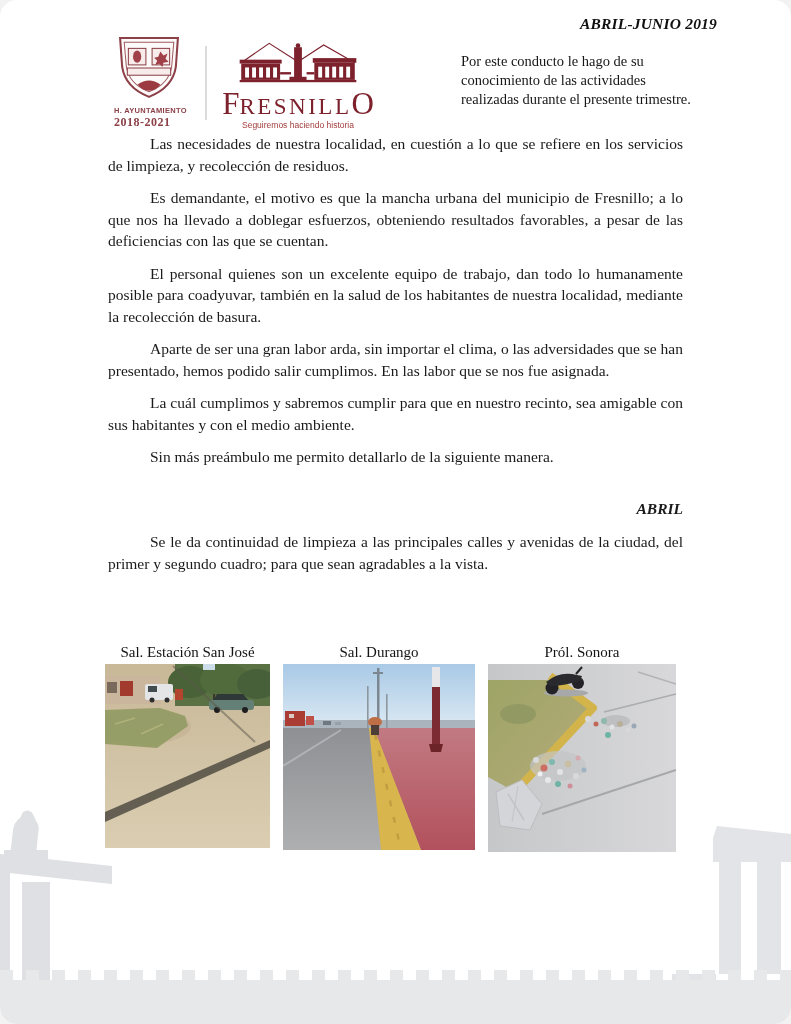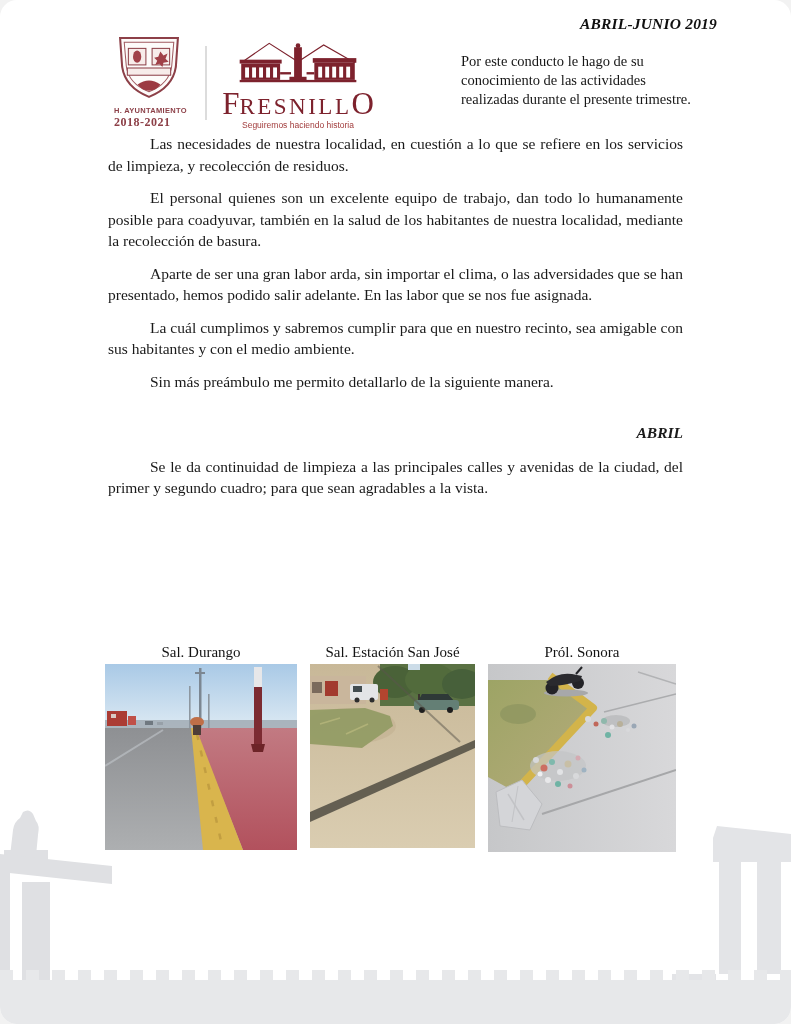--- a/index.html
+++ b/index.html
@@ -139,70 +139,30 @@
     </div>
     <div class="brand-tagline">Seguiremos haciendo historia</div>
   </div>
 
   <div class="intro">Por este conducto le hago de su
 conocimiento de las actividades
 realizadas durante el presente trimestre.</div>
 
   <div class="content">
     <p>Las necesidades de nuestra localidad, en cuestión a lo que se refiere en los servicios de limpieza, y recolección de residuos.</p>
+    <p>Es demandante, el motivo es que la mancha urbana del municipio de Fresnillo; a lo que nos ha llevado a doblegar esfuerzos, obteniendo resultados favorables, a pesar de las deficiencias con las que se cuentan.</p>
     <p>El personal quienes son un excelente equipo de trabajo, dan todo lo humanamente posible para coadyuvar, también en la salud de los habitantes de nuestra localidad, mediante la recolección de basura.</p>
-    <p>Aparte de ser una gran labor arda, sin importar el clima, o las adversidades que se han presentado, hemos podido salir adelante. En las labor que se nos fue asignada.</p>
+    <p>Aparte de ser una gran labor arda, sin importar el clima, o las adversidades que se han presentado, hemos podido salir cumplimos. En las labor que se nos fue asignada.</p>
     <p>La cuál cumplimos y sabremos cumplir para que en nuestro recinto, sea amigable con sus habitantes y con el medio ambiente.</p>
     <p>Sin más preámbulo me permito detallarlo de la siguiente manera.</p>
     <p class="heading-abril">ABRIL</p>
     <p>Se le da continuidad de limpieza a las principales calles y avenidas de la ciudad, del primer y segundo cuadro; para que sean agradables a la vista.</p>
   </div>
 
   <div class="photos">
-
-    <figure style="width:192px">
-      <figcaption class="photo-caption">Sal.  Durango</figcaption>
-      <svg class="photo-frame" width="192" height="186" viewBox="0 0 192 186" aria-hidden="true">
-        <defs>
-          <linearGradient id="sky1" x1="0" y1="0" x2="0" y2="1">
-            <stop offset="0" stop-color="#a9c9e6"></stop>
-              <stop offset="1" stop-color="#dce9f3"></stop>
-          </linearGradient>
-          <linearGradient id="road1" x1="0" y1="0" x2="0" y2="1">
-            <stop offset="0" stop-color="#8e9093"></stop>
-              <stop offset="1" stop-color="#adafb1"></stop>
-          </linearGradient>
-          <linearGradient id="pink1" x1="0" y1="0" x2="0" y2="1">
-            <stop offset="0" stop-color="#c27a82"></stop>
-              <stop offset="1" stop-color="#b2515d"></stop>
-          </linearGradient>
-        </defs>
-        <rect x="0" y="0" width="192" height="64" fill="url(#sky1)"></rect>
-        <rect x="0" y="56" width="192" height="8" fill="#9aa3ab" opacity="0.75"></rect>
-        <rect x="2" y="47" width="20" height="15" fill="#ab3c34"></rect>
-        <rect x="23" y="52" width="8" height="9" fill="#c05048"></rect>
-        <rect x="6" y="50" width="5" height="4" fill="#ded9d4" opacity="0.9"></rect>
-        <rect x="40" y="57" width="8" height="4" fill="#6f7880"></rect>
-        <rect x="52" y="58" width="6" height="3" fill="#97a0a8"></rect>
-        <rect x="0" y="64" width="192" height="122" fill="url(#road1)"></rect>
-        <polygon points="90,64 192,64 192,186 138,186" fill="url(#pink1)"></polygon>
-        <polygon points="86,64 91,64 138,186 98,186" fill="#d9b54d"></polygon>
-        <line x1="92" y1="70" x2="118" y2="186" stroke="#b3903a" stroke-width="2.5" stroke-dasharray="6 11" opacity="0.6"></line>
-        <line x1="0" y1="102" x2="58" y2="66" stroke="#c6cbd0" stroke-width="2" opacity="0.55"></line>
-        <rect x="94" y="4" width="2.5" height="60" fill="#7c8792"></rect>
-        <rect x="90" y="8" width="10" height="2" fill="#7c8792"></rect>
-        <rect x="84" y="22" width="1.6" height="42" fill="#8d97a0"></rect>
-        <rect x="103" y="30" width="1.6" height="34" fill="#8d97a0"></rect>
-        <rect x="149" y="3" width="8" height="82" fill="#7c2b32"></rect>
-        <rect x="149" y="3" width="8" height="20" fill="#e7e7e9"></rect>
-        <polygon points="146,80 160,80 158,88 148,88" fill="#6d2428"></polygon>
-        <ellipse cx="92" cy="58" rx="7" ry="5" fill="#bf6f48"></ellipse>
-        <rect x="88" y="61" width="8" height="10" fill="#4e3e38"></rect>
-      </svg>
-    </figure>
 
     <figure style="width:165px">
       <figcaption class="photo-caption">Sal. Estación San José</figcaption>
       <svg class="photo-frame" width="165" height="184" viewBox="0 0 165 184" aria-hidden="true">
         <defs>
           <linearGradient id="dirt2" x1="0" y1="0" x2="0" y2="1">
             <stop offset="0" stop-color="#c8b898"></stop>
               <stop offset="1" stop-color="#dacdb1"></stop>
           </linearGradient>
         </defs>
@@ -224,20 +184,61 @@
         <ellipse cx="40" cy="62" rx="46" ry="18" fill="#bfae8e" opacity="0.5"></ellipse>
         <polygon points="0,46 55,44 80,52 83,62 52,84 0,80" fill="#949c65" opacity="0.95"></polygon>
         <line x1="10" y1="60" x2="30" y2="54" stroke="#b7b77c" stroke-width="1.5" opacity="0.8"></line>
         <line x1="36" y1="70" x2="58" y2="60" stroke="#b7b77c" stroke-width="1.5" opacity="0.8"></line>
         <path d="M108 37 L112 30 L138 30 L144 37 Z" fill="#2e3937"></path>
         <rect x="104" y="36" width="45" height="10" rx="3" fill="#647f75"></rect>
         <circle cx="112" cy="46" r="3" fill="#1e1e1e"></circle>
           <circle cx="140" cy="46" r="3" fill="#1e1e1e"></circle>
         <line x1="68" y1="2" x2="150" y2="78" stroke="#5a564c" stroke-width="2" opacity="0.5"></line>
         <polygon points="0,148 165,76 165,84 0,158" fill="#504c42" opacity="0.85"></polygon>
+      </svg>
+    </figure>
+
+    <figure style="width:192px">
+      <figcaption class="photo-caption">Sal.  Durango</figcaption>
+      <svg class="photo-frame" width="192" height="186" viewBox="0 0 192 186" aria-hidden="true">
+        <defs>
+          <linearGradient id="sky1" x1="0" y1="0" x2="0" y2="1">
+            <stop offset="0" stop-color="#a9c9e6"></stop>
+              <stop offset="1" stop-color="#dce9f3"></stop>
+          </linearGradient>
+          <linearGradient id="road1" x1="0" y1="0" x2="0" y2="1">
+            <stop offset="0" stop-color="#8e9093"></stop>
+              <stop offset="1" stop-color="#adafb1"></stop>
+          </linearGradient>
+          <linearGradient id="pink1" x1="0" y1="0" x2="0" y2="1">
+            <stop offset="0" stop-color="#c27a82"></stop>
+              <stop offset="1" stop-color="#b2515d"></stop>
+          </linearGradient>
+        </defs>
+        <rect x="0" y="0" width="192" height="64" fill="url(#sky1)"></rect>
+        <rect x="0" y="56" width="192" height="8" fill="#9aa3ab" opacity="0.75"></rect>
+        <rect x="2" y="47" width="20" height="15" fill="#ab3c34"></rect>
+        <rect x="23" y="52" width="8" height="9" fill="#c05048"></rect>
+        <rect x="6" y="50" width="5" height="4" fill="#ded9d4" opacity="0.9"></rect>
+        <rect x="40" y="57" width="8" height="4" fill="#6f7880"></rect>
+        <rect x="52" y="58" width="6" height="3" fill="#97a0a8"></rect>
+        <rect x="0" y="64" width="192" height="122" fill="url(#road1)"></rect>
+        <polygon points="90,64 192,64 192,186 138,186" fill="url(#pink1)"></polygon>
+        <polygon points="86,64 91,64 138,186 98,186" fill="#d9b54d"></polygon>
+        <line x1="92" y1="70" x2="118" y2="186" stroke="#b3903a" stroke-width="2.5" stroke-dasharray="6 11" opacity="0.6"></line>
+        <line x1="0" y1="102" x2="58" y2="66" stroke="#c6cbd0" stroke-width="2" opacity="0.55"></line>
+        <rect x="94" y="4" width="2.5" height="60" fill="#7c8792"></rect>
+        <rect x="90" y="8" width="10" height="2" fill="#7c8792"></rect>
+        <rect x="84" y="22" width="1.6" height="42" fill="#8d97a0"></rect>
+        <rect x="103" y="30" width="1.6" height="34" fill="#8d97a0"></rect>
+        <rect x="149" y="3" width="8" height="82" fill="#7c2b32"></rect>
+        <rect x="149" y="3" width="8" height="20" fill="#e7e7e9"></rect>
+        <polygon points="146,80 160,80 158,88 148,88" fill="#6d2428"></polygon>
+        <ellipse cx="92" cy="58" rx="7" ry="5" fill="#bf6f48"></ellipse>
+        <rect x="88" y="61" width="8" height="10" fill="#4e3e38"></rect>
       </svg>
     </figure>
 
     <figure style="width:188px">
       <figcaption class="photo-caption">Pról. Sonora</figcaption>
       <svg class="photo-frame" width="188" height="188" viewBox="0 0 188 188" aria-hidden="true">
         <defs>
           <linearGradient id="conc3" x1="0" y1="0" x2="1" y2="0">
             <stop offset="0" stop-color="#c6c7c9"></stop>
               <stop offset="1" stop-color="#d8d8da"></stop>

